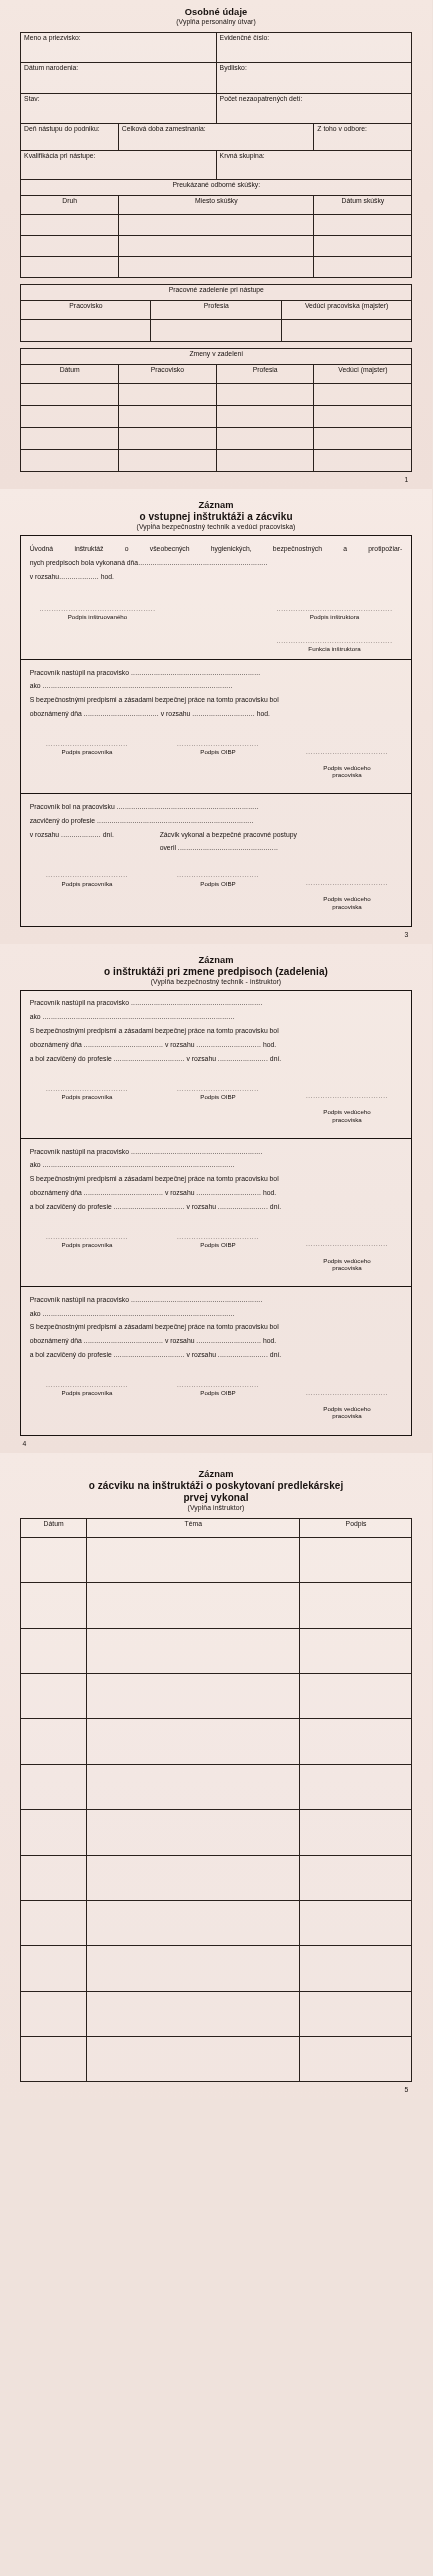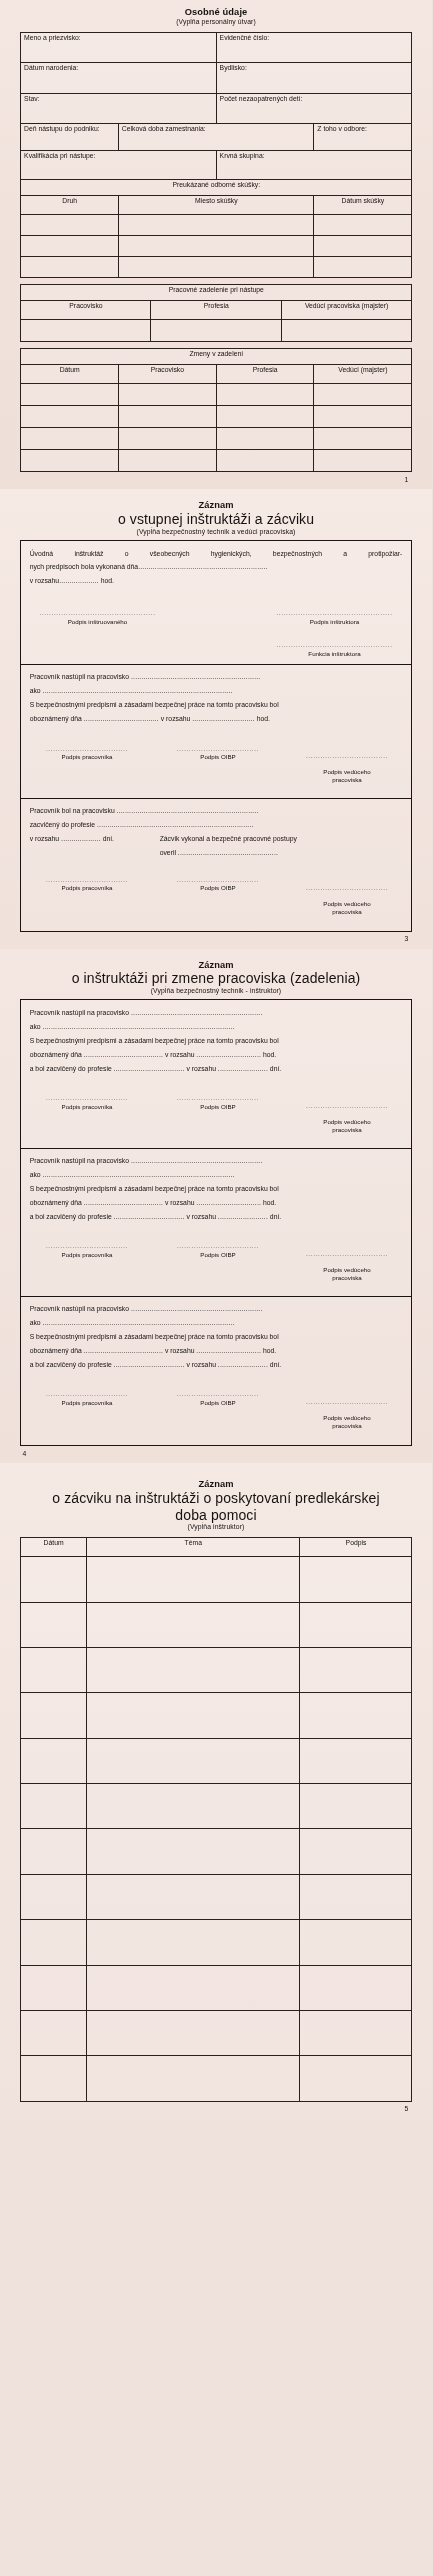--- a/index.html
+++ b/index.html
@@ -26,21 +26,21 @@
   .page.p4 { background: linear-gradient(180deg,#f4e7e2 0%,#f1e3dd 50%,#efe0da 100%); }
   .page.p5 { background: linear-gradient(180deg,#f5e9e4 0%,#f2e4df 50%,#f0e2dc 100%); }
 
   .pg-title {
     text-align: center;
     font-weight: bold;
     letter-spacing: 0.1px;
   }
   .t-main { font-size: 9.3px; line-height: 1.18; }
   .t-sub  { font-size: 6.8px; font-weight: normal; line-height: 1.25; }
-  .t-line2 { font-size: 14px; font-weight: normal; line-height: 1.2; }
+  .t-line2 { font-size: 10px; font-weight: bold; line-height: 1.2; }
 
   
   table.frm {
     width: 100%;
     border-collapse: collapse;
     table-layout: fixed;
     background: rgba(255,255,255,0.13);
   }
   table.frm.heavy { border: 1.9px solid #1b1411; }
   table.frm td {
@@ -323,21 +323,21 @@
     </div>
     <div class="gap12"></div>
   </div>
 
   <div class="pagenum right">3</div>
 </div>
 
 <div class="page p4">
   <div class="gap18"></div>
   <div class="pg-title t-main">Záznam</div>
-  <div class="pg-title t-line2">o inštruktáži pri zmene pracoviska (zadelenia)</div>
+  <div class="pg-title t-line2">o inštruktáži pri zmene predpisoch (zadelenia)</div>
   <div class="pg-title t-sub">(Vypĺňa bezpečnostný technik - inštruktor)</div>
   <div class="gap6"></div>
 
   <div class="blockbox">
 
     <div class="innerpad">
       <div class="ptxt"><span>Pracovník nastúpil na pracovisko</span> <span class="dots">...............................................................</span></div>
       <div class="ptxt"><span>ako</span> <span class="dots">............................................................................................</span></div>
       <div class="ptxt">S bezpečnostnými predpismi a zásadami bezpečnej práce na tomto pracovisku bol</div>
       <div class="ptxt"><span>oboznámený dňa</span> <span class="dots">......................................</span> <span>v rozsahu</span> <span class="dots">...............................</span> <span>hod.</span></div>
@@ -414,21 +414,21 @@
     <div class="gap12"></div>
   </div>
 
   <div class="pagenum">4</div>
 </div>
 
 <div class="page p5">
   <div class="gap26"></div>
   <div class="pg-title t-main">Záznam</div>
   <div class="pg-title t-line2">o zácviku na inštruktáži o poskytovaní predlekárskej</div>
-  <div class="pg-title t-line2">doba pomoci</div>
+  <div class="pg-title t-line2">prvej vykonal</div>
   <div class="pg-title t-sub">(Vypĺňa inštruktor)</div>
   <div class="gap8"></div>
 
   <table class="frm heavy">
     <tbody>
         <tr>
       <td class="hdr" style="width:59px;height:15px">Dátum</td>
       <td class="hdr">Téma</td>
       <td class="hdr" style="width:105px">Podpis</td>
     </tr>

